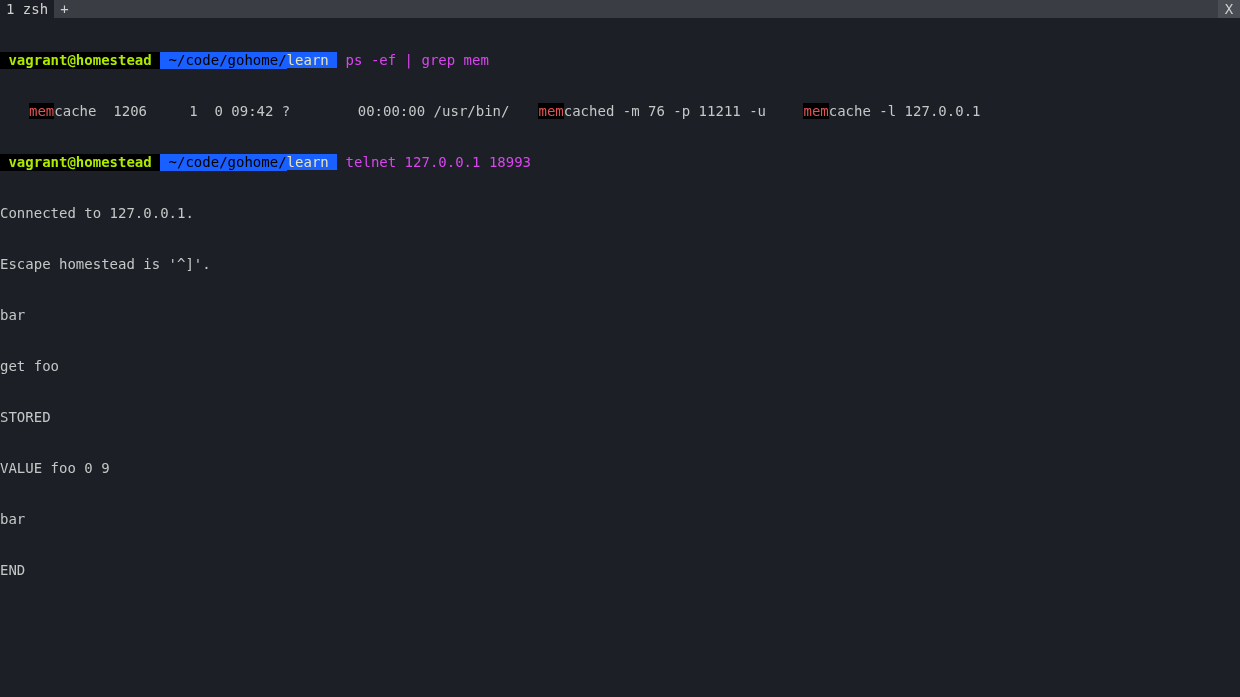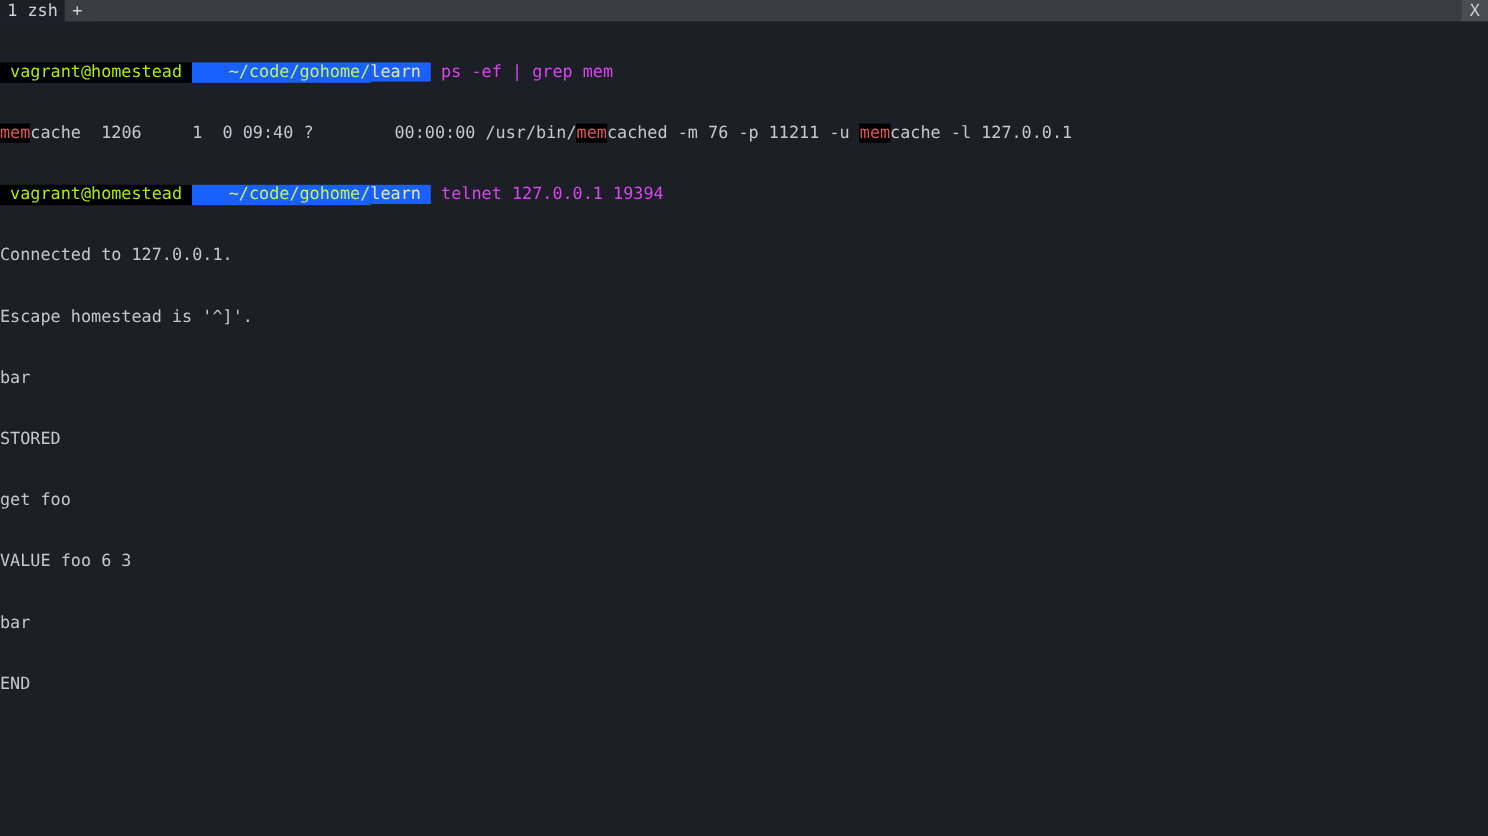--- a/index.html
+++ b/index.html
@@ -1,56 +1,56 @@
 <!DOCTYPE html>
 <html><head>
 <meta charset="utf-8">
 <style>
 * { margin:0; padding:0; box-sizing:border-box; }
 html, body { width:1240px; height:697px; overflow:hidden; background:#000; font-family:"DejaVu Sans Mono","Consolas",monospace; font-size:14px; line-height:17px; color:#c5c8c6; }
 .container { width:1240px; height:697px; background:#1c1f26; display:flex; flex-direction:column; }
 .title-bar { height:18px; background:#3a3d44; display:flex; align-items:center; color:#cfd2d6; }
 .tab { height:18px; padding:0 6px; background:#1c1f26; color:#d0d0d0; display:flex; align-items:center;text-align:center; }
-.bold { font-weight:normal; }
+.bold { font-weight:bold; }
 .title-close { margin-left:auto; width:22px; height:18px; background:#4a4d54; color:#cfcfcf; display:flex; align-items:center; justify-content:center; }
 .terminal { background:#1c1f26; padding:0; white-space:pre; }
 .line { height:17px; }
 .prompt-user { background:#000; color:#aeea00; display:inline-block; }
 .arrow-blue { color:#1a5fff; }
-.dir { background:#1a5fff; color:#bef264; display:inline-block;padding-left:22px; }
+.dir { background:#1a5fff; color:#000000; display:inline-block; }
 .dir-last { color:#e6e6b8; background:#1a5fff; }
 .cmd { color:#d946ef; }
-.mem-hl { color:#e05555; background:#000; }
+.mem-hl { color:#e05555; background:#000;margin-left:29px; }
 .output { color:#c5c8c6; }
 .editor { background:#1c1f26; white-space:pre; flex:1; overflow:hidden; }
 .bottom-black { flex:1; background:#000; }
 </style>
 </head>
 <body>
 
 <div class="container">
 
  <div class="title-bar">
   <span class="tab">
         <span>1 zsh</span>
       </span>
   <span class="tab" style="background:#3a3d44;">+</span>
   <span class="title-close">X</span>
  </div>
 
  <div class="terminal">
   <div class="line"><span class="prompt-user bold"> vagrant@homestead </span><span class="arrow-blue" style="background:#1a5fff;color:#000;"></span><span class="dir"> ~/code/gohome/</span><span class="dir-last">learn </span><span class="arrow-blue"></span><span class="cmd"> ps -ef | grep mem</span></div>
-  <div class="line output"><span class="mem-hl">mem</span><span>cache  1206     1  0 09:40 ?        00:00:00 /usr/bin/</span><span class="mem-hl">mem</span><span>cached -m 76 -p 11211 -u </span><span class="mem-hl">mem</span><span>cache -l 127.0.0.1</span></div>
-  <div class="line"><span class="prompt-user bold"> vagrant@homestead </span><span class="arrow-blue" style="background:#1a5fff;color:#000;"></span><span class="dir"> ~/code/gohome/</span><span class="dir-last">learn </span><span class="arrow-blue"></span><span class="cmd"> telnet 127.0.0.1 19394</span></div>
+  <div class="line output"><span class="mem-hl">mem</span><span>cache  1206     1  0 09:42 ?        00:00:00 /usr/bin/</span><span class="mem-hl">mem</span><span>cached -m 76 -p 11211 -u </span><span class="mem-hl">mem</span><span>cache -l 127.0.0.1</span></div>
+  <div class="line"><span class="prompt-user bold"> vagrant@homestead </span><span class="arrow-blue" style="background:#1a5fff;color:#000;"></span><span class="dir"> ~/code/gohome/</span><span class="dir-last">learn </span><span class="arrow-blue"></span><span class="cmd"> telnet 127.0.0.1 18993</span></div>
   <div class="line output">Connected to 127.0.0.1.</div>
   <div class="line output">Escape homestead is '^]'.</div>
   <div class="line output">bar</div>
+  <div class="line output">get foo</div>
   <div class="line output">STORED</div>
-  <div class="line output">get foo</div>
-  <div class="line output">VALUE foo 6 3</div>
+  <div class="line output">VALUE foo 0 9</div>
   <div class="line output">bar</div>
   <div class="line output">END</div>
   
   
   
   
   
  </div>
 
  <div class="editor">

